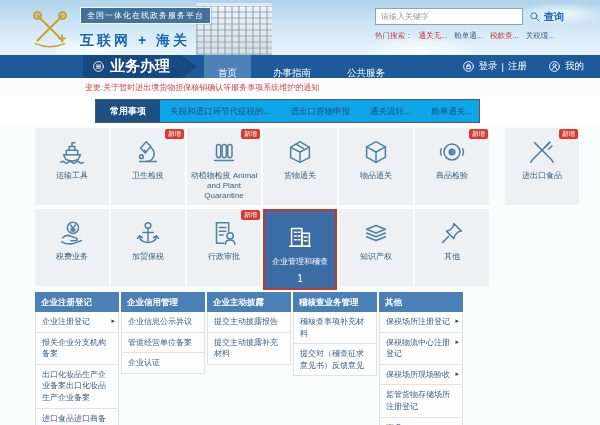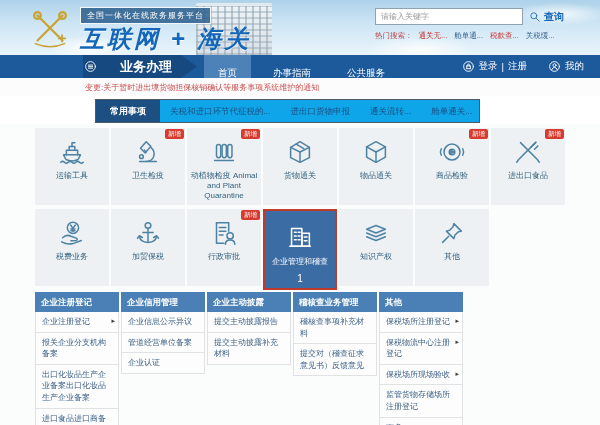--- a/index.html
+++ b/index.html
@@ -16,38 +16,38 @@
       radial-gradient(70px 16px at 560px 14px,rgba(255,255,255,.8),rgba(255,255,255,0) 70%);}
   .emblem{position:absolute;left:26px;top:4px;width:48px;height:48px;}
   .building{position:absolute;left:196px;top:3px;width:76px;height:52px;opacity:.9;
     background:
       repeating-linear-gradient(90deg,rgba(130,150,165,.5) 0 2px,transparent 2px 7px),
       repeating-linear-gradient(0deg,rgba(130,150,165,.4) 0 2px,transparent 2px 6px),
       linear-gradient(180deg,#f4f7f9,#d6dee4);
     border-top:3px solid #e7edf1;border-radius:2px 2px 0 0;}
   .plat-badge{position:absolute;left:80px;top:7px;font-size:8px;color:#fff;
     background:rgba(42,94,140,.85);border:1px solid #f2f7fb;padding:2px 6px;letter-spacing:1px;font-family:Liberation Mono, monospace;}
-  .site-title{position:absolute;left:80px;top:23px;font-size:24px;font-weight:bold;
-    color:#1467b8;letter-spacing:3px;text-shadow:0 1px 0 rgba(255,255,255,.7);font-style:italic;}
+  .site-title{position:absolute;left:80px;top:32px;font-size:14px;font-weight:bold;
+    color:#1467b8;letter-spacing:3px;text-shadow:0 1px 0 rgba(255,255,255,.7);}
   .search-area{position:absolute;left:375px;top:8px;display:flex;align-items:center;gap:6px;}
   .search-input{width:148px;height:17px;border:1px solid #8fa3b0;font-size:8px;
     padding:0 5px;color:#333;background:#fff;}
   .search-input::placeholder{color:#999;}
   .search-btn{display:flex;align-items:center;gap:3px;color:#1467b8;font-size:10px;
     font-weight:bold;cursor:pointer;}
   .hot{position:absolute;left:375px;top:31px;font-size:7.5px;display:flex;gap:6px;white-space:nowrap;}
   .hot-label{color:#b8454a;}
   .hot-item.r{color:#c9302c;} .hot-item.b{color:#35618f;}
 
   
   .nav{position:absolute;left:0;top:55px;width:600px;height:23px;background:#1d5a9c;}
   .nav-biz{position:absolute;left:83px;top:0;height:23px;width:114px;background:#16497f;
     clip-path:polygon(0 0,86% 0,100% 50%,86% 100%,0 100%);
-    display:flex;align-items:center;gap:23px;padding-left:1px;color:#fff;
-    font-size:13px;font-weight:bold;}
+    display:flex;align-items:center;gap:5px;padding-left:9px;color:#fff;
+    font-size:15px;font-weight:bold;}
   .nav-menu{position:absolute;left:204px;top:0;height:23px;display:flex;}
   .nav-item{color:#fff;font-size:9.5px;line-height:23px;padding:6px 14px;margin-right:8px;cursor:pointer;}
   .nav-item.active{background:#4d82b8;}
   .nav-right{position:absolute;right:16px;top:0;height:23px;display:flex;align-items:center;
     gap:13px;color:#fff;font-size:9.5px;}
   .nav-right .grp{display:flex;align-items:center;gap:4px;cursor:pointer;}
   .nav-ico{width:13px;height:13px;}
   .nav-ico path,.nav-ico circle,.nav-ico rect{stroke:#fff;fill:none;stroke-width:1.4;stroke-linecap:round;}
 
   
@@ -227,21 +227,21 @@
       <div class="cell" style="left: 415px; top: 128px;">
         <span class="icon"><svg viewBox="0 0 32 32">
             <circle cx="16" cy="16" r="8.5"></circle>
             <circle cx="16" cy="16" r="3"></circle>
             <path d="M4.5 12.5 q-1.8 3.5 0 7 M27.5 12.5 q1.8 3.5 0 7"></path>
             <path d="M14.6 14.2 l3.4 1.8 -3.4 1.8 z"></path>
           </svg></span>
         <div class="clabel">商品检验</div>
         <span class="badge">新增</span>
       </div>
-      <div class="cell" style="left: 491px; top: 128px;">
+      <div class="cell" style="left: 505px; top: 128px;">
         <span class="icon"><svg viewBox="0 0 32 32">
             <path d="M8 6 L26 24 l2 3"></path>
             <path d="M24 6 L6 24 l-2 3"></path>
             <path d="M21 9 l3.5 -3.5 M19 11 l3.5 -3.5 M23 13 l3.5 -3.5"></path>
           </svg></span>
         <div class="clabel">进出口食品</div>
         <span class="badge">新增</span>
       </div>
       <div class="cell" style="left: 35px; top: 209px;">
         <span class="icon"><svg viewBox="0 0 32 32">

